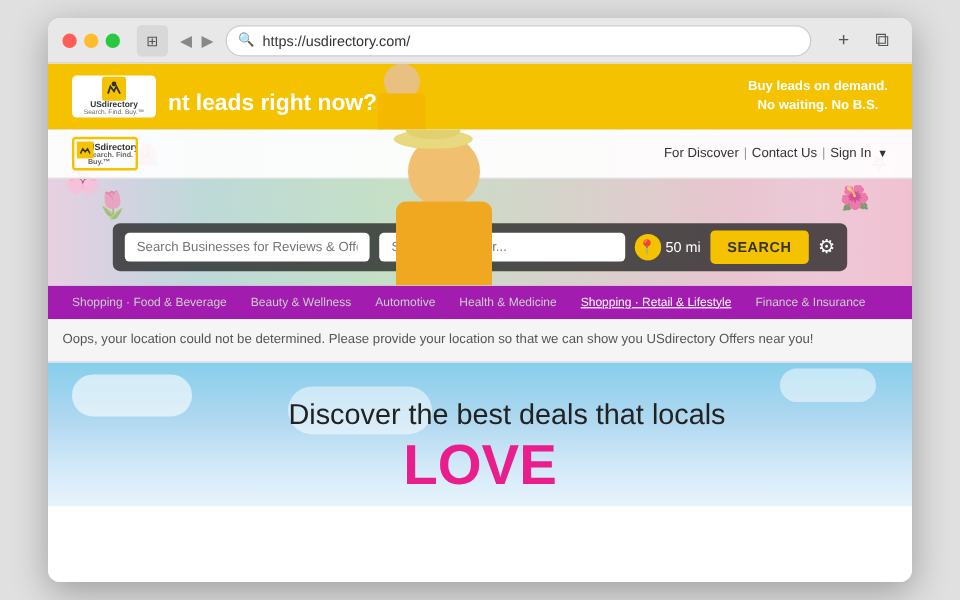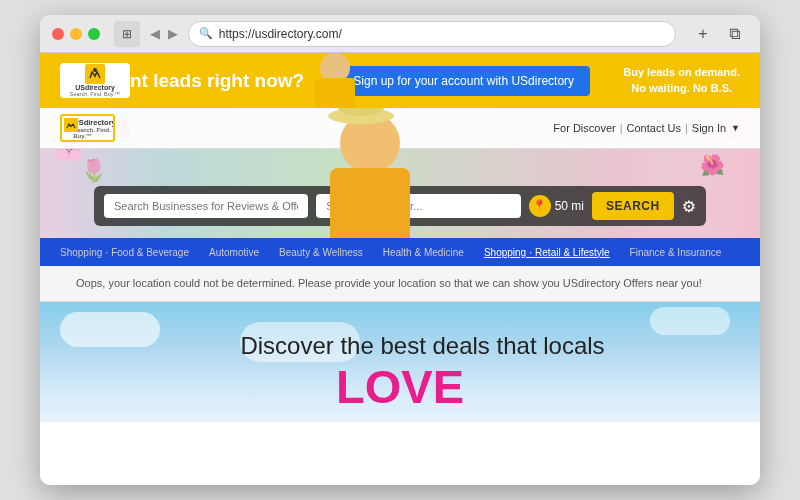--- a/index.html
+++ b/index.html
@@ -323,21 +323,21 @@
     }
 
     .filter-icon {
       color: white;
       font-size: 16px;
       cursor: pointer;
     }
 
     
     .category-nav {
-      background: #1d4ed8;
+      background: #a21caf;
       display: flex;
       align-items: flex-end;
       padding: 0 10px;
       height: 28px;
       gap: 0;
       overflow: hidden;
     }
 
     .cat-nav-item {
       color: #ccc;
@@ -352,21 +352,21 @@
 
     .cat-nav-item.active {
       color: white;
       text-decoration: underline;
     }
 
     
     .alert-bar {
       background: #f5f5f5;
       border-bottom: 1px solid #ddd;
-      padding: 10px 36px;
+      padding: 10px 12px;
       font-size: 11px;
       color: #555;
       line-height: 1.4;
     }
 
     
     .hero-deals {
       height: 120px;
       position: relative;
       overflow: hidden;
@@ -424,41 +424,40 @@
     </div>
     <div class="toolbar-icons">
       <div class="toolbar-icon">+</div>
       <div class="toolbar-icon">⧉</div>
     </div>
   </div>
 
   <div class="page-content">
 
     <div class="top-banner">
-      <div style="display:flex;align-items:center;">
+      <div style="display:flex;align-items:flex-end;gap:10px;">
         <div class="banner-logo">
           <div style="display:flex;flex-direction:column;align-items:center;padding:2px;">
             <div style="width:20px;height:20px;background:#f5c200;border-radius:2px;display:flex;align-items:center;justify-content:center;">
               <svg width="14" height="14" viewBox="0 0 14 14">
                   <path d="M2 11 L4 5 L7 9 L9 5 L12 11" stroke="#333" stroke-width="1.5" fill="none"></path>
                   <circle cx="7" cy="3" r="2" fill="#333"></circle>
                 </svg>
             </div>
             <span style="font-size:7px;font-weight:bold;color:#333;line-height:1.1;">USdirectory</span>
             <span style="font-size:5.5px;color:#666;">Search. Find. Buy.™</span>
           </div>
         </div>
         <span style="color:white;font-size:19px;font-weight:bold;">nt leads right now?</span>
       </div>
 
       <div style="position:absolute;left:270px;top:0;width:50px;height:55px;overflow:hidden;z-index:2;">
         <div style="width:30px;height:30px;background:#e8c080;border-radius:50%;position:absolute;top:0;left:10px;"></div>
         <div style="width:40px;height:30px;background:#f5b800;border-radius:4px 4px 0 0;position:absolute;top:25px;left:5px;"></div>
       </div>
-      <button class="banner-cta-btn">Sign up for your account with USdirectory</button>
       <div class="banner-right-text">
         <span style="white-space:pre-line;">Buy leads on demand.
 No waiting. No B.S.</span>
       </div>
     </div>
 
     <div class="hero-section">
 
       <div class="hero-flowers-left">
         <div style="position:absolute;left:10px;top:20px;font-size:30px;opacity:0.7;">🌸</div>
@@ -513,22 +512,22 @@
             <span>50 mi</span>
           </div>
           <button class="search-btn">SEARCH</button>
           <span class="filter-icon">⚙</span>
         </div>
       </div>
     </div>
 
     <div class="category-nav">
       <div class="cat-nav-item">Shopping · Food &amp; Beverage</div>
+      <div class="cat-nav-item">Beauty &amp; Wellness</div>
       <div class="cat-nav-item">Automotive</div>
-      <div class="cat-nav-item">Beauty &amp; Wellness</div>
       <div class="cat-nav-item">Health &amp; Medicine</div>
       <div class="cat-nav-item active" style="text-decoration:underline;color:white;">Shopping · Retail &amp; Lifestyle</div>
       <div class="cat-nav-item">Finance &amp; Insurance</div>
     </div>
 
     <div class="alert-bar">
       <span>Oops, your location could not be determined. Please provide your location so that we can show you USdirectory Offers near you!</span>
     </div>
 
     <div class="hero-deals">

